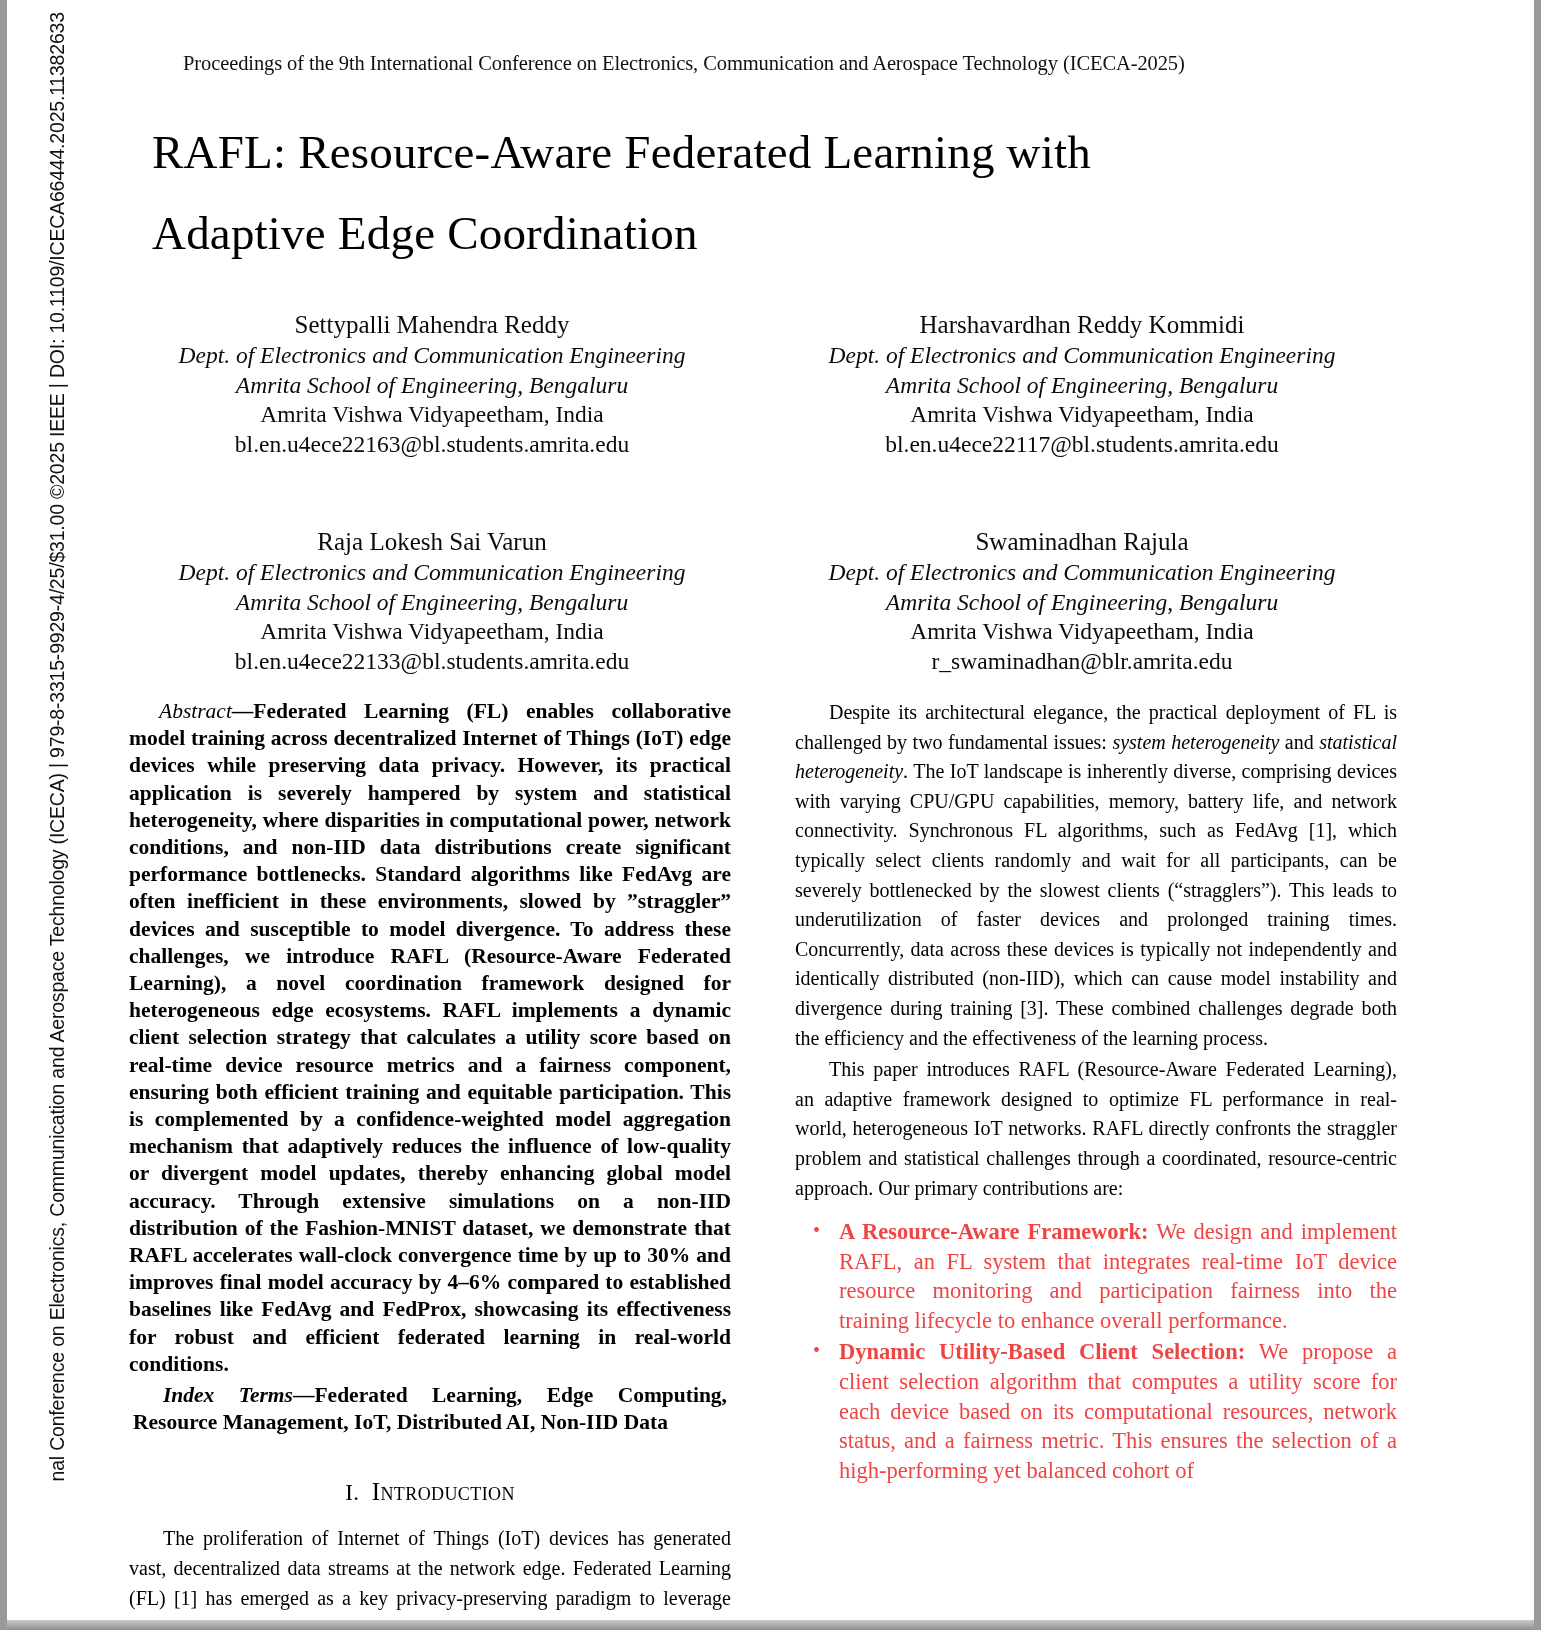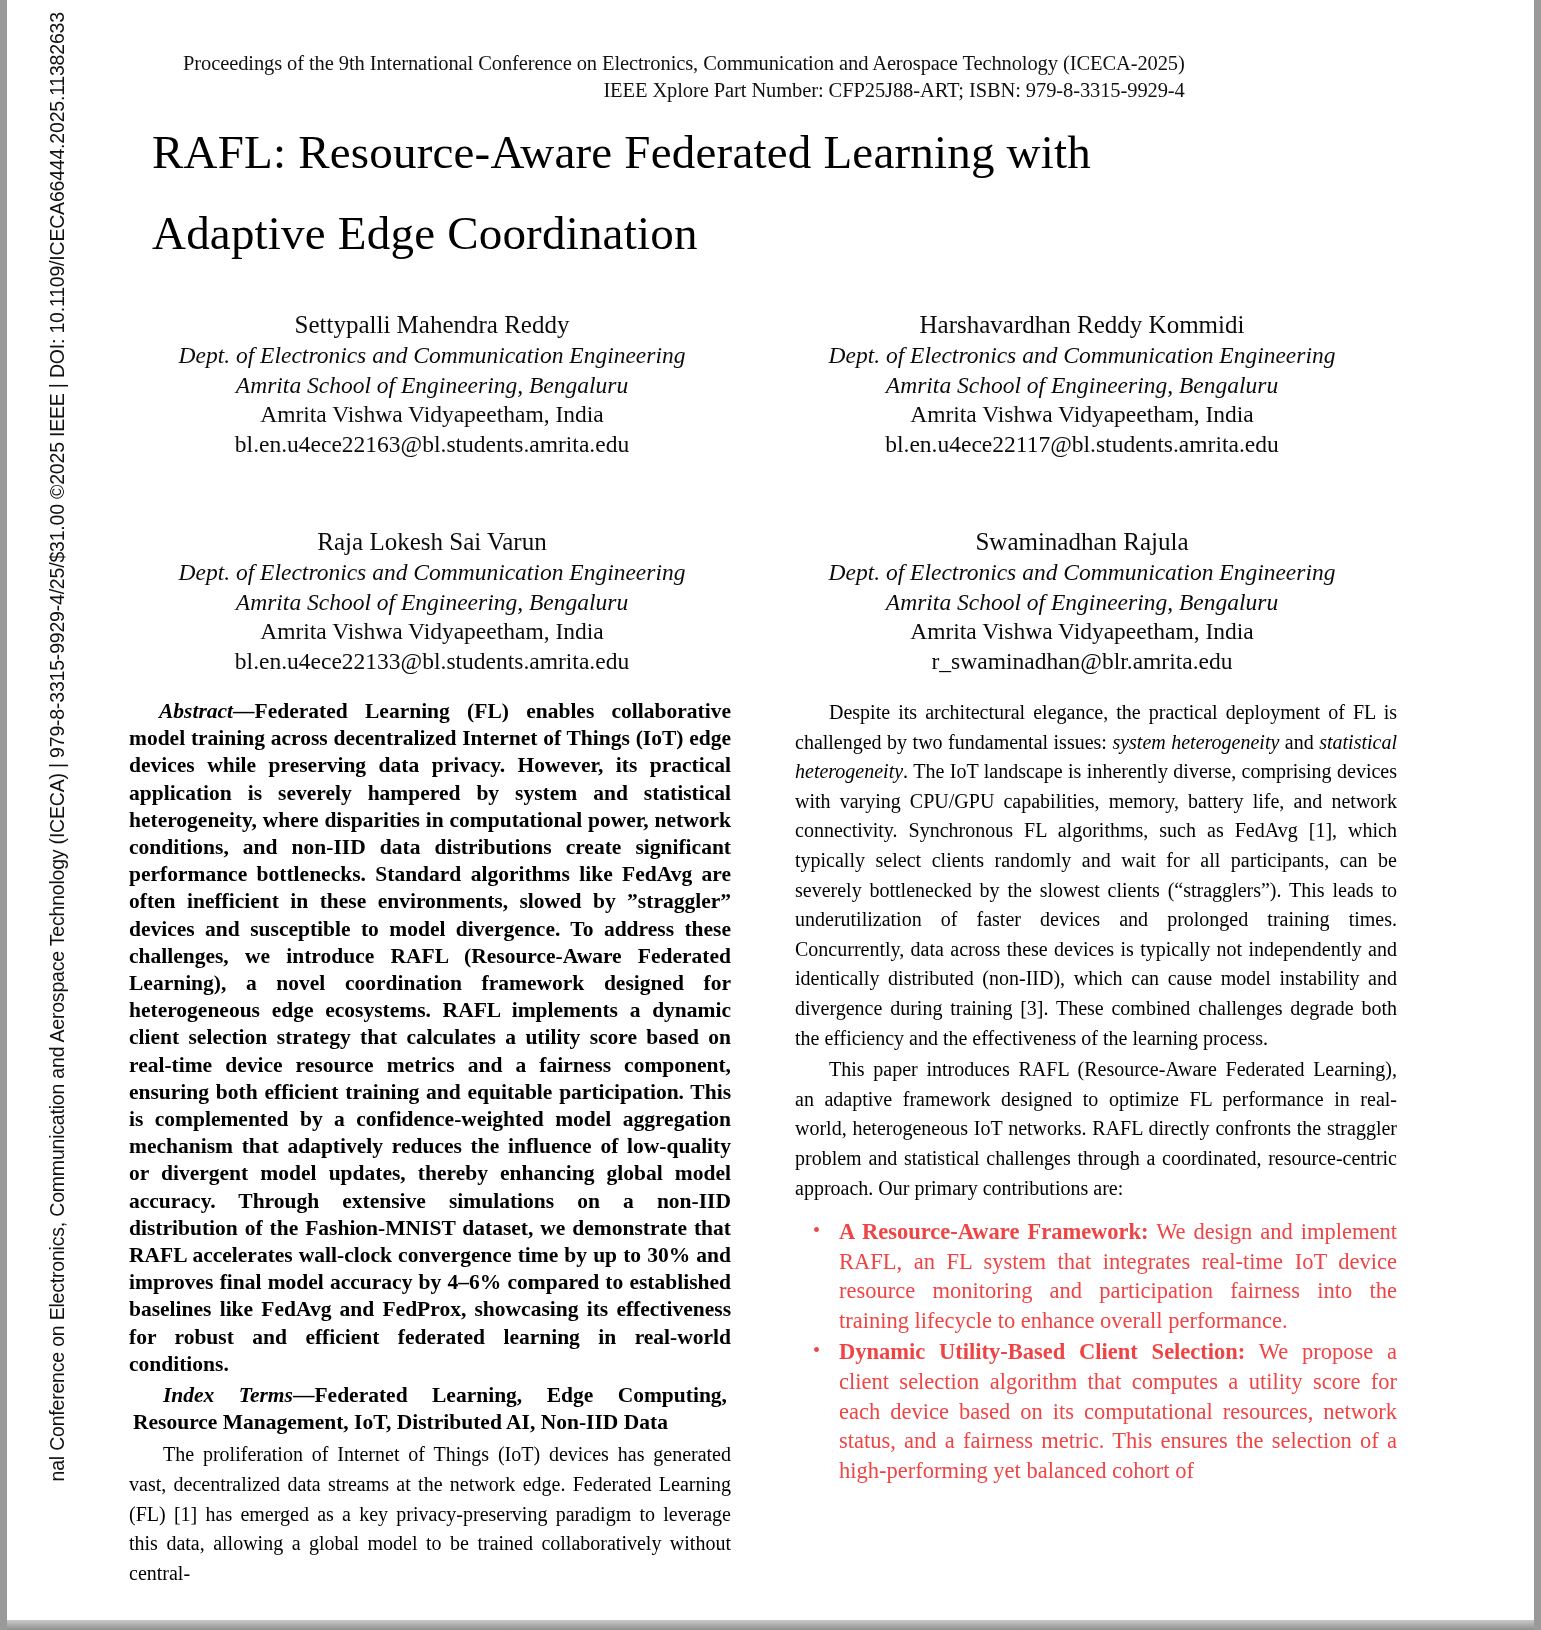--- a/index.html
+++ b/index.html
@@ -97,21 +97,21 @@
   .abstract {
     font-weight: bold;
     font-size: 21.5px;
     line-height: 27.2px;
     text-align: justify;
     text-justify: inter-word;
     color: #000;
     margin: 0;
     text-indent: 30px;
   }
-  .abstract .lead { font-style: italic; font-weight: bold; }
+  .abstract .lead { font-style: italic; font-weight: normal; }
   .index-terms {
     font-weight: bold;
     font-size: 21.5px;
     line-height: 27.2px;
     text-align: justify;
     color: #000;
     margin: 4px;
     text-indent: 30px;
   }
   .index-terms .lead { font-style: italic; font-weight: bold; }
@@ -170,21 +170,20 @@
 </head>
 <body>
 
 <div class="page">
   <div class="page-inner">
 
     <div class="side-stamp">nal Conference on Electronics, Communication and Aerospace Technology (ICECA) | 979-8-3315-9929-4/25/$31.00 ©2025 IEEE | DOI: 10.1109/ICECA66444.2025.11382633</div>
 
     <div class="conf-header">
       <div>Proceedings of the 9th International Conference on Electronics, Communication and Aerospace Technology (ICECA-2025)</div>
-      <div>IEEE Xplore Part Number: CFP25J88-ART; ISBN: 979-8-3315-9929-4</div>
     </div>
 
     <div class="title">
       <span style="display: block;">RAFL: Resource-Aware Federated Learning with</span>
       <span style="display: block; margin-top: 16px;">Adaptive Edge Coordination</span>
     </div>
 
     <div class="authors">
       <div class="author">
         <div class="name">Settypalli Mahendra Reddy</div>
@@ -216,20 +215,21 @@
       </div>
     </div>
 
     <div class="columns">
 
       <div class="col">
         <p class="abstract"><span class="lead">Abstract</span><span>—</span><span>Federated Learning (FL) enables collaborative model training across decentralized Internet of Things (IoT) edge devices while preserving data privacy. However, its practical application is severely hampered by system and statistical heterogeneity, where disparities in computational power, network conditions, and non-IID data distributions create significant performance bottlenecks. Standard algorithms like FedAvg are often inefficient in these environments, slowed by ”straggler” devices and susceptible to model divergence. To address these challenges, we introduce RAFL (Resource-Aware Federated Learning), a novel coordination framework designed for heterogeneous edge ecosystems. RAFL implements a dynamic client selection strategy that calculates a utility score based on real-time device resource metrics and a fairness component, ensuring both efficient training and equitable participation. This is complemented by a confidence-weighted model aggregation mechanism that adaptively reduces the influence of low-quality or divergent model updates, thereby enhancing global model accuracy. Through extensive simulations on a non-IID distribution of the Fashion-MNIST dataset, we demonstrate that RAFL accelerates wall-clock convergence time by up to 30% and improves final model accuracy by 4–6% compared to established baselines like FedAvg and FedProx, showcasing its effectiveness for robust and efficient federated learning in real-world conditions.</span></p>
 
         <p class="index-terms"><span class="lead">Index Terms</span><span>—</span><span>Federated Learning, Edge Computing, Resource Management, IoT, Distributed AI, Non-IID Data</span></p>
 
+        <div class="section-head"><span class="num">I.</span>&nbsp;&nbsp;<span class="smallcaps">Introduction</span></div>
 
         <p class="body">The proliferation of Internet of Things (IoT) devices has generated vast, decentralized data streams at the network edge. Federated Learning (FL) [1] has emerged as a key privacy-preserving paradigm to leverage this data, allowing a global model to be trained collaboratively without central-</p>
       </div>
 
       <div class="col">
         <p class="body"><span>Despite its architectural elegance, the practical deployment of FL is challenged by two fundamental issues: </span><span class="ital">system heterogeneity</span><span> and </span><span class="ital">statistical heterogeneity</span><span>. The IoT landscape is inherently diverse, comprising devices with varying CPU/GPU capabilities, memory, battery life, and network connectivity. Synchronous FL algorithms, such as FedAvg [1], which typically select clients randomly and wait for all participants, can be severely bottlenecked by the slowest clients (“stragglers”). This leads to underutilization of faster devices and prolonged training times. Concurrently, data across these devices is typically not independently and identically distributed (non-IID), which can cause model instability and divergence during training [3]. These combined challenges degrade both the efficiency and the effectiveness of the learning process.</span></p>
 
         <p class="body">This paper introduces RAFL (Resource-Aware Federated Learning), an adaptive framework designed to optimize FL performance in real-world, heterogeneous IoT networks. RAFL directly confronts the straggler problem and statistical challenges through a coordinated, resource-centric approach. Our primary contributions are:</p>
 
         <ul class="contrib">

